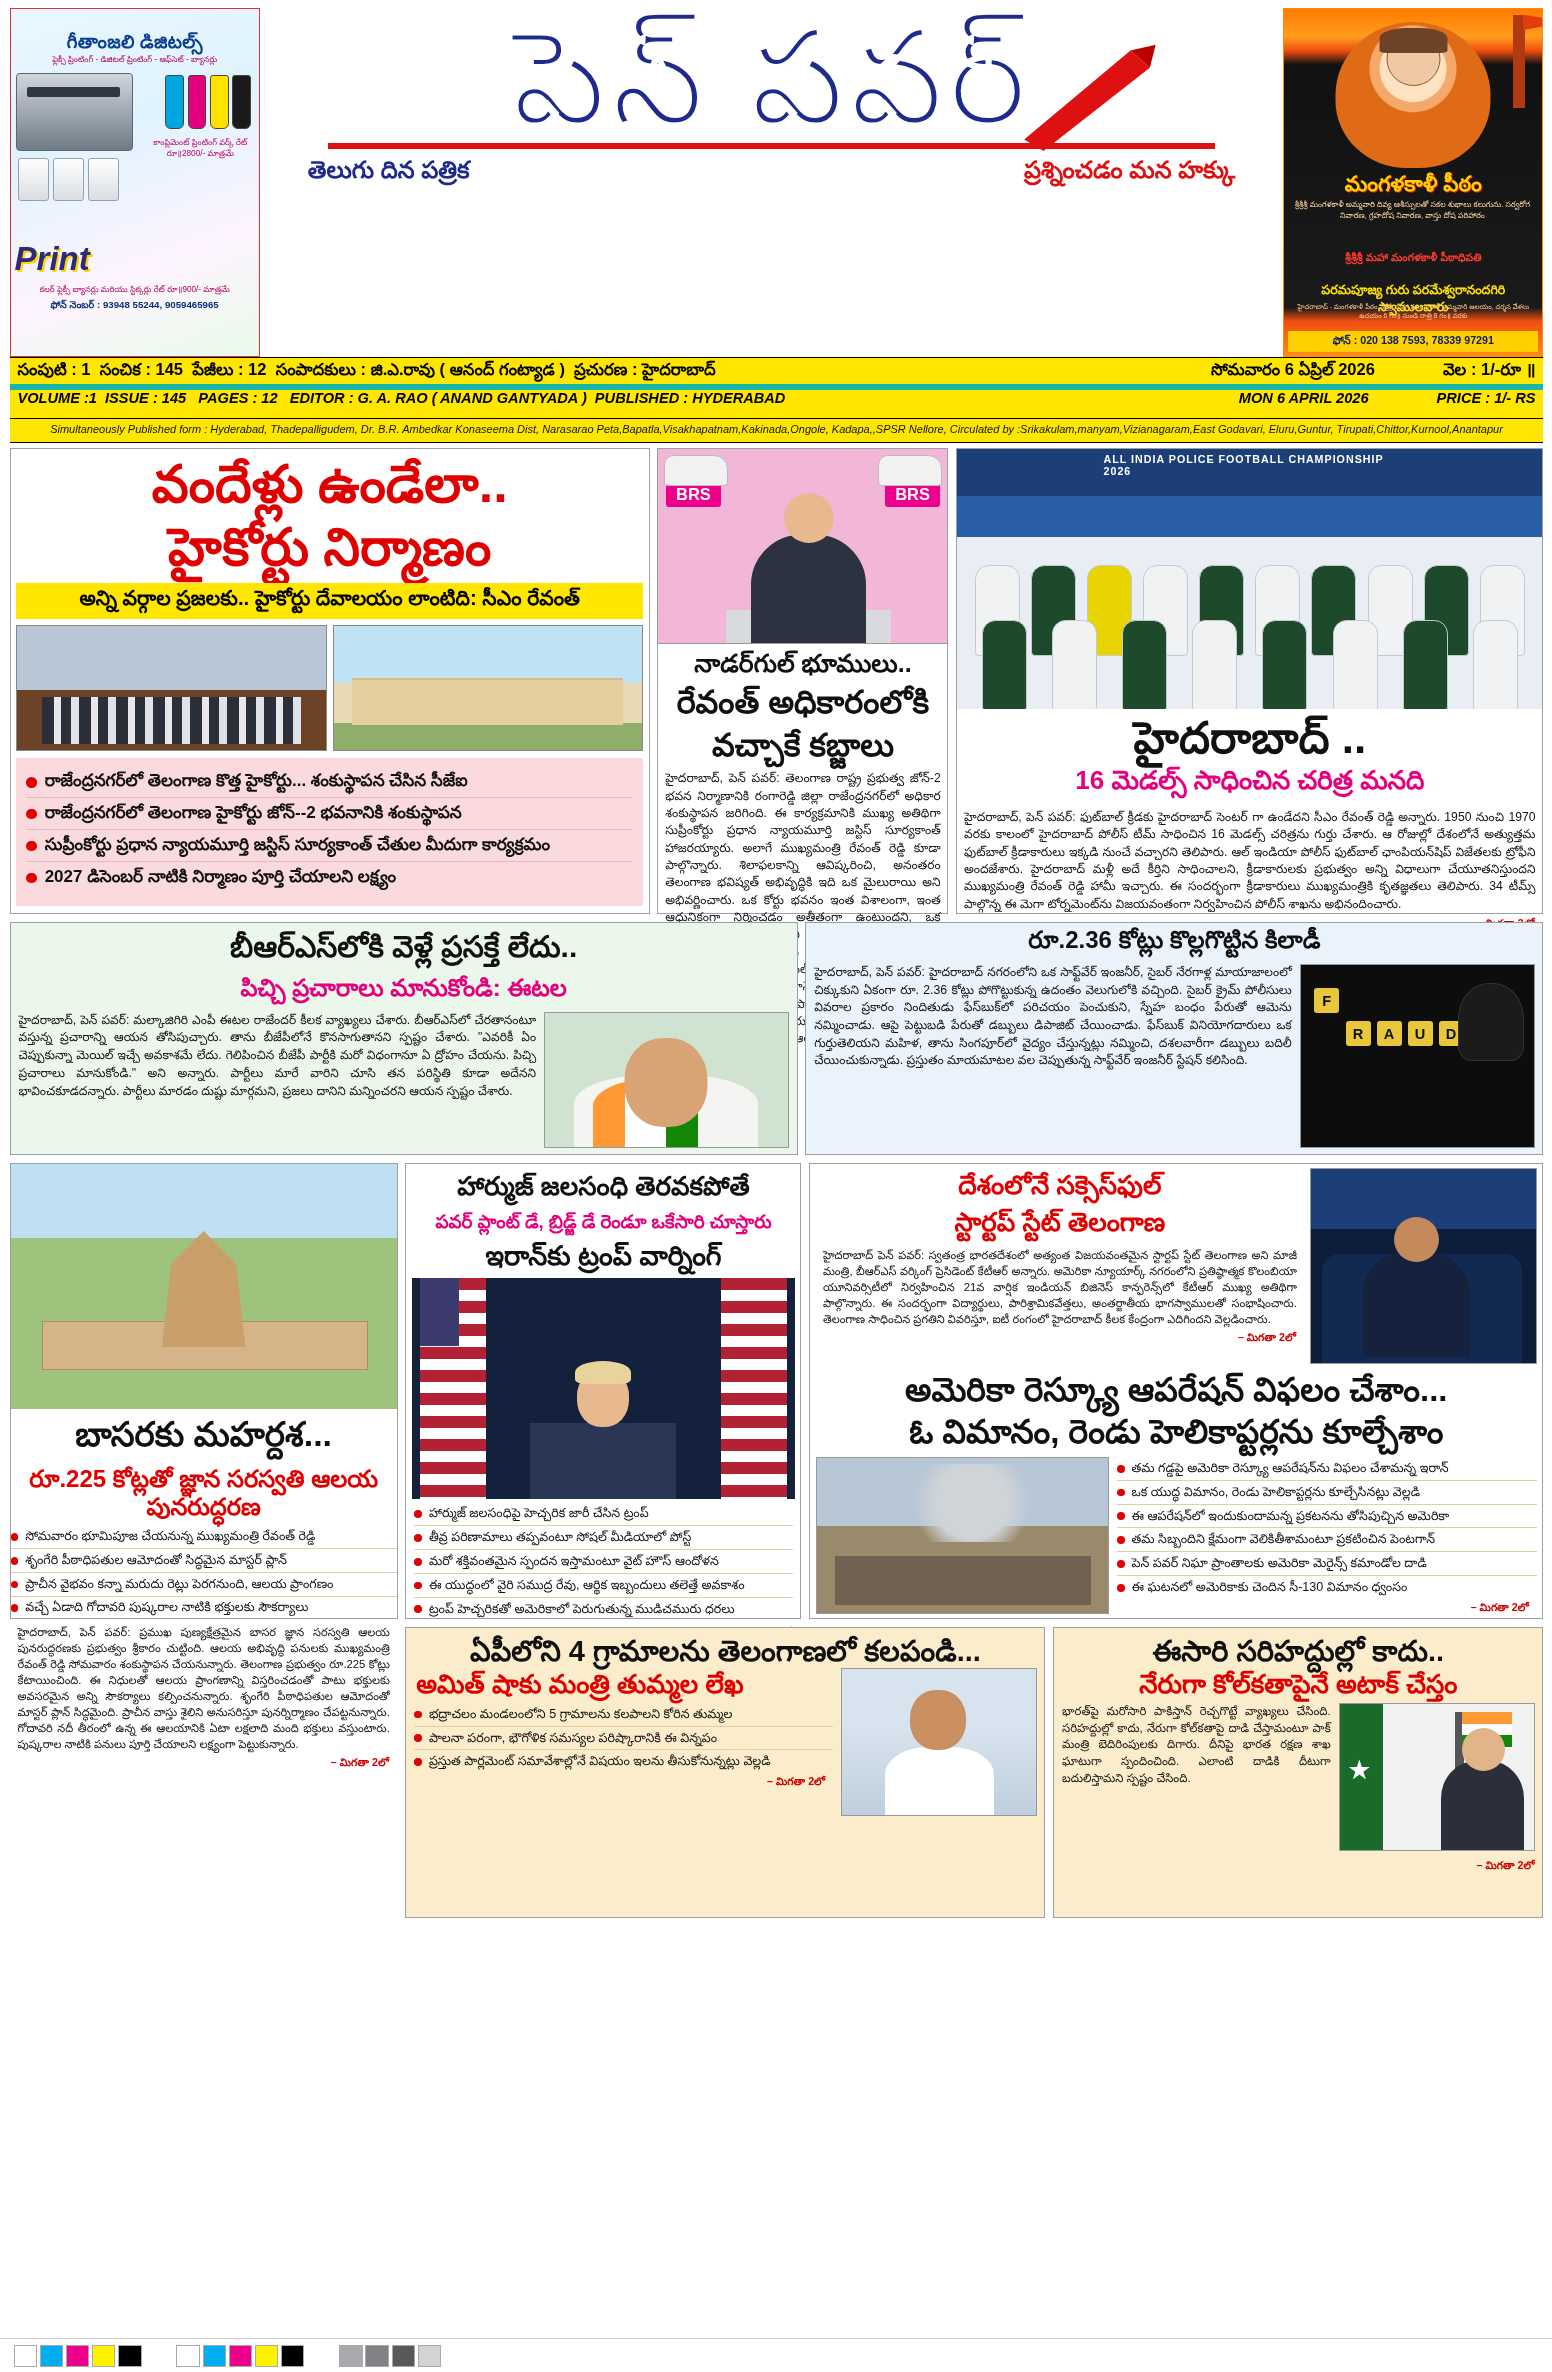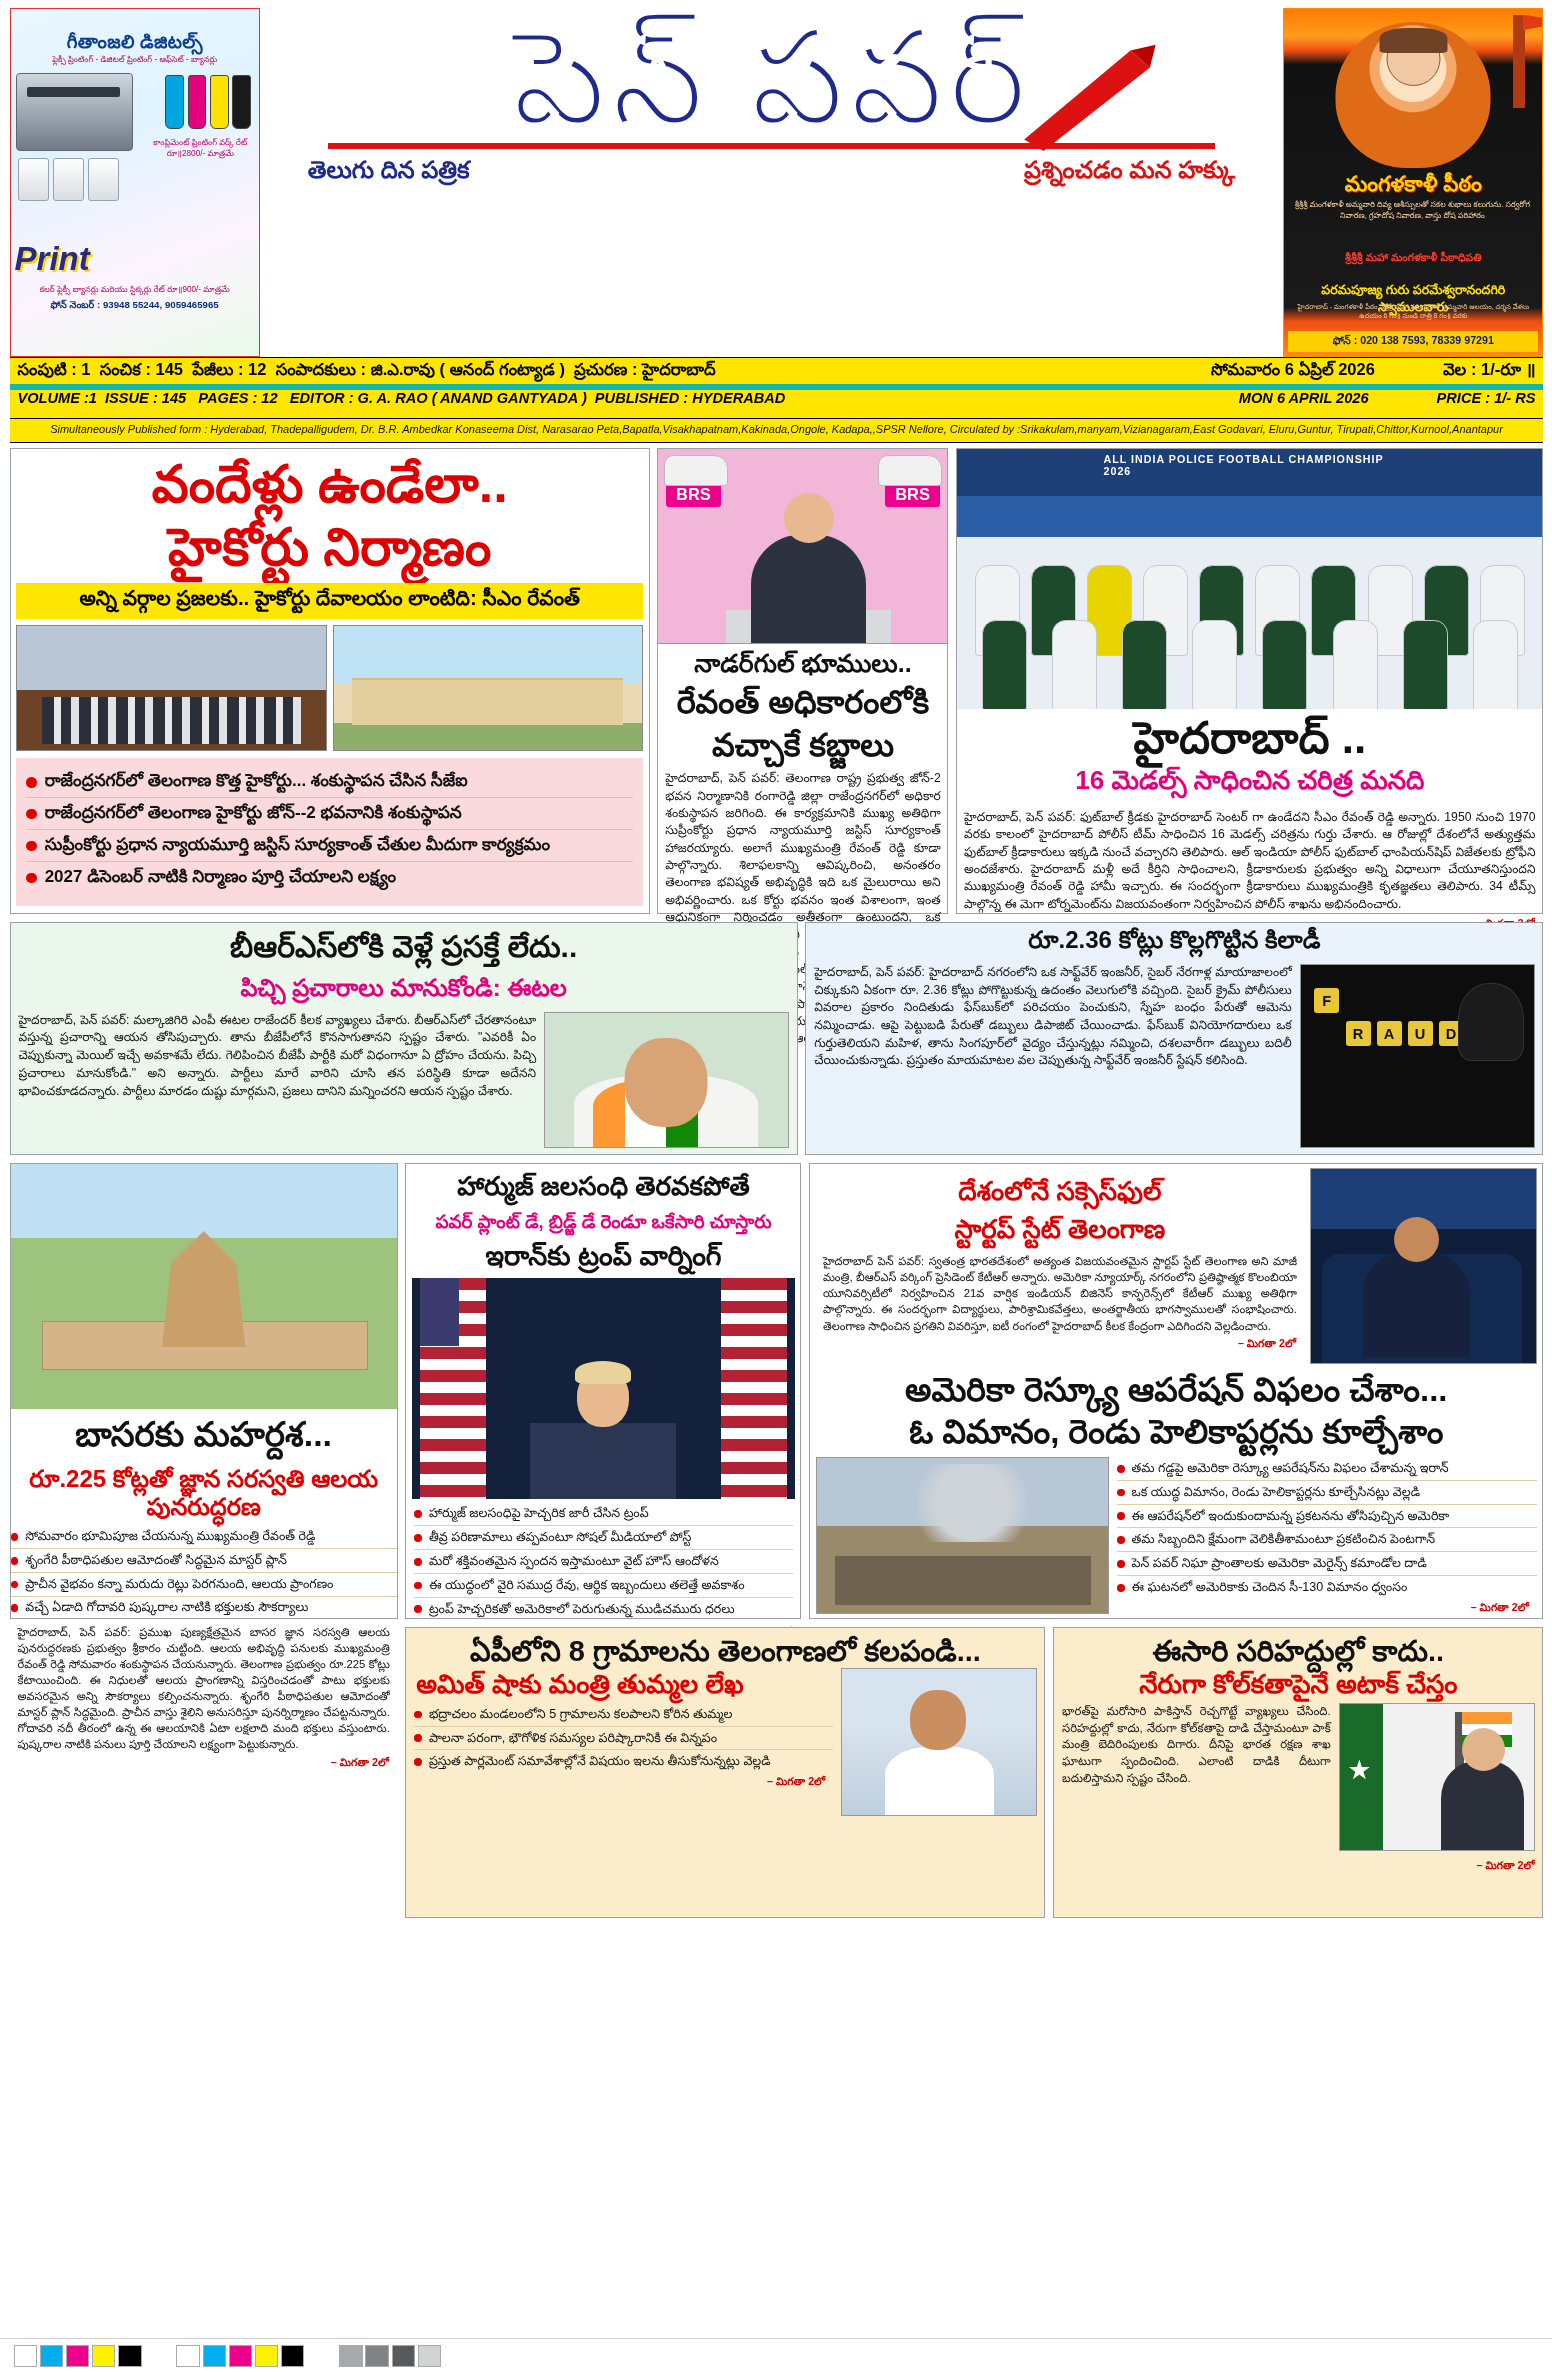--- a/index.html
+++ b/index.html
@@ -472,21 +472,21 @@
             <li>
                 <span class="mdot"></span>
                 <span>ట్రంప్ హెచ్చరికతో అమెరికాలో పెరుగుతున్న ముడిచమురు ధరలు</span>
               </li>
           </ul>
         </div>
         <div class="credit">– మిగతా 2లో</div>
       </div>
 
       <div class="cell b3-c3">
-        <div style="display:flex;gap:5.8px;padding:3.9px 5.8px 0;align-items:center;">
+        <div style="display:flex;gap:5.8px;padding:3.9px 5.8px 0;">
           <div style="flex:1;">
             <div class="t-h2" style="font-size:26px;padding-top:1.9px;">దేశంలోనే సక్సెస్‌ఫుల్</div>
             <div class="t-h2" style="font-size:26px;">స్టార్టప్ స్టేట్ తెలంగాణ</div>
             <div class="body-te" style="font-size:11.3px;">హైదరాబాద్ పెన్ పవర్: స్వతంత్ర భారతదేశంలో అత్యంత విజయవంతమైన స్టార్టప్ స్టేట్ తెలంగాణ అని మాజీ మంత్రి, బీఆర్‌ఎస్ వర్కింగ్ ప్రెసిడెంట్ కేటీఆర్ అన్నారు. అమెరికా న్యూయార్క్ నగరంలోని ప్రతిష్ఠాత్మక కొలంబియా యూనివర్సిటీలో నిర్వహించిన 21వ వార్షిక ఇండియన్ బిజినెస్ కాన్ఫరెన్స్‌లో కేటీఆర్ ముఖ్య అతిథిగా పాల్గొన్నారు. ఈ సందర్భంగా విద్యార్థులు, పారిశ్రామికవేత్తలు, అంతర్జాతీయ భాగస్వాములతో సంభాషించారు. తెలంగాణ సాధించిన ప్రగతిని వివరిస్తూ, ఐటీ రంగంలో హైదరాబాద్ కీలక కేంద్రంగా ఎదిగిందని వెల్లడించారు.</div>
             <div class="credit">– మిగతా 2లో</div>
           </div>
           <div class="ktrimg">
             <span class="stage"></span>
             <span class="seat"></span>
             <span class="person"></span>
@@ -532,21 +532,21 @@
             </div>
           </div>
         </div>
       </div>
     </div>
 
     <div class="row band4">
       <div style="width:388px;flex:0 0 388px;"></div>
 
       <div class="cell b4-mid">
-        <div class="b4-h1">ఏపీలోని 8 గ్రామాలను తెలంగాణలో కలపండి...</div>
+        <div class="b4-h1">ఏపీలోని 4 గ్రామాలను తెలంగాణలో కలపండి...</div>
         <div class="b4-flex">
           <div style="flex:1;">
             <div class="b4-h2" style="text-align:left;padding-left:1.9px;">అమిత్ షాకు మంత్రి తుమ్మల లేఖ</div>
             <div class="mini-bul">
               <ul>
                 <li>
                     <span class="mdot"></span>
                     <span>భద్రాచలం మండలంలోని 5 గ్రామాలను కలపాలని కోరిన తుమ్మల</span>
                   </li>
                 <li>

